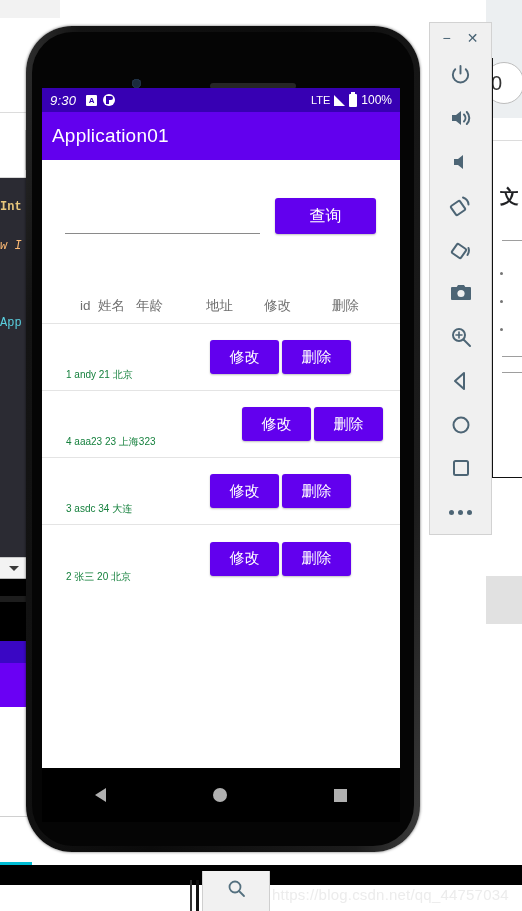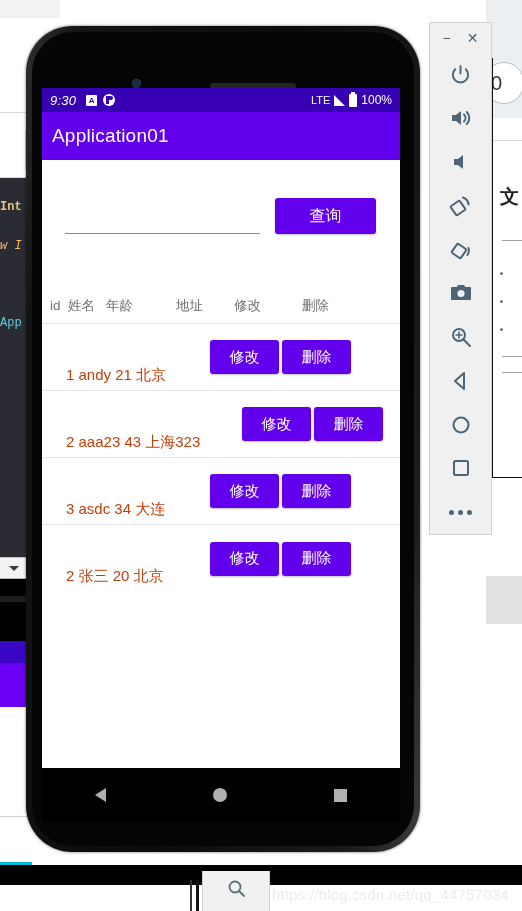--- a/index.html
+++ b/index.html
@@ -122,37 +122,37 @@
   .query-btn {
     position: absolute; left: 233px; top: 0px; width: 101px; height: 36px;
     background: #6200ee; color: #ffffff; border: none; border-radius: 3px;
     font-size: 16px; cursor: pointer; font-family: "Liberation Sans", "DejaVu Sans", sans-serif;
     box-shadow: 0 1px 2px rgba(0,0,0,.25);
   }
 
   .table { position: absolute; left: 0; top: 128px; width: 358px; }
   .thead {
     height: 36px; display: flex; align-items: center;
-    padding-left: 8px; font-size: 13.5px; color: #6f6f6f;
+    padding-left: 38px; font-size: 13.5px; color: #6f6f6f;
     border-bottom: 1px solid #e4e4e4;
   }
   .thead span { display: inline-block; }
   .th-id { width: 18px; }
   .th-name { width: 38px; }
   .th-age { width: 46px; }
   .th-addr { width: 58px; margin-left: 24px; }
   .th-edit { width: 68px; }
   .th-del { width: 50px; }
 
   .trow {
     position: relative; height: 67px; display: flex; align-items: center;
     padding-left: 24px; border-bottom: 1px solid #e4e4e4;
   }
   .trow:last-child { border-bottom: none; }
-  .rowtext { font-size: 15px; color: #c2410c; white-space: nowrap; margin-top: 36px; }
+  .rowtext { font-size: 10px; color: #15803d; white-space: nowrap; margin-top: 36px; }
   .rowbtns { position: absolute; left: 168px; display: flex; }
   .rbtn {
     background: #6200ee; color: #ffffff; border: none; border-radius: 3px;
     height: 34px; min-width: 69px; font-size: 15px; cursor: pointer;
     font-family: "Liberation Sans", "DejaVu Sans", sans-serif;
     box-shadow: 0 1px 2px rgba(0,0,0,.25);
   }
   .rbtn + .rbtn { margin-left: 3px; }
   .row-wide .rowbtns { left: 200px; }
 
@@ -269,21 +269,21 @@
 
           <div class="trow">
             <span class="rowtext">1 andy 21 北京</span>
             <span class="rowbtns">
               <button class="rbtn">修改</button>
               <button class="rbtn">删除</button>
             </span>
           </div>
 
           <div class="trow row-wide">
-            <span class="rowtext">2 aaa23 43 上海323</span>
+            <span class="rowtext">4 aaa23 23 上海323</span>
             <span class="rowbtns">
               <button class="rbtn">修改</button>
               <button class="rbtn">删除</button>
               <svg class="annotation" width="112" height="76" viewBox="0 0 112 76">
                 <path d="M58 10 C 30 6, 8 20, 12 36 C 16 52, 44 60, 66 54 C 88 48, 94 28, 80 16 C 70 8, 58 8, 54 12" fill="none" stroke="#e8000d" stroke-width="3.2" stroke-linecap="round"></path>
                 <path d="M36 44 C 40 54, 46 60, 58 63" fill="none" stroke="#e8000d" stroke-width="3.2" stroke-linecap="round"></path>
               </svg>
             </span>
           </div>
 

